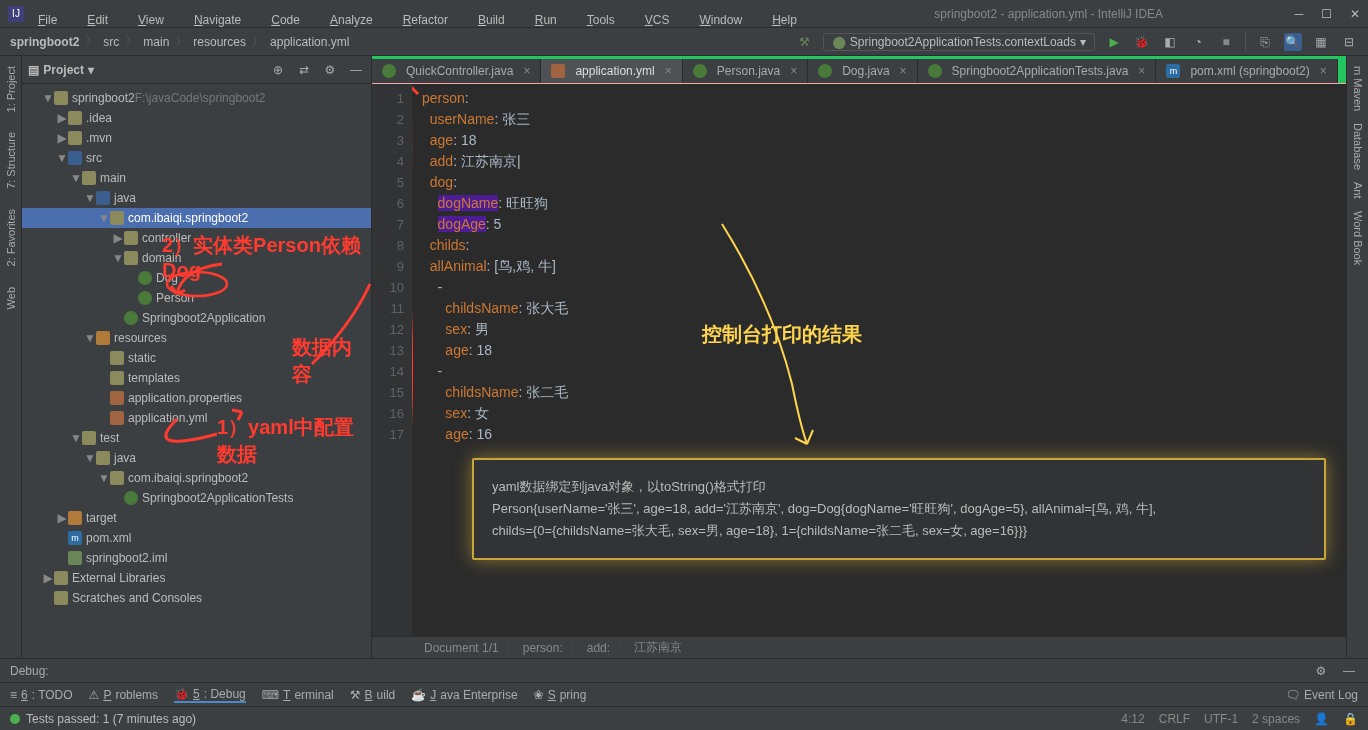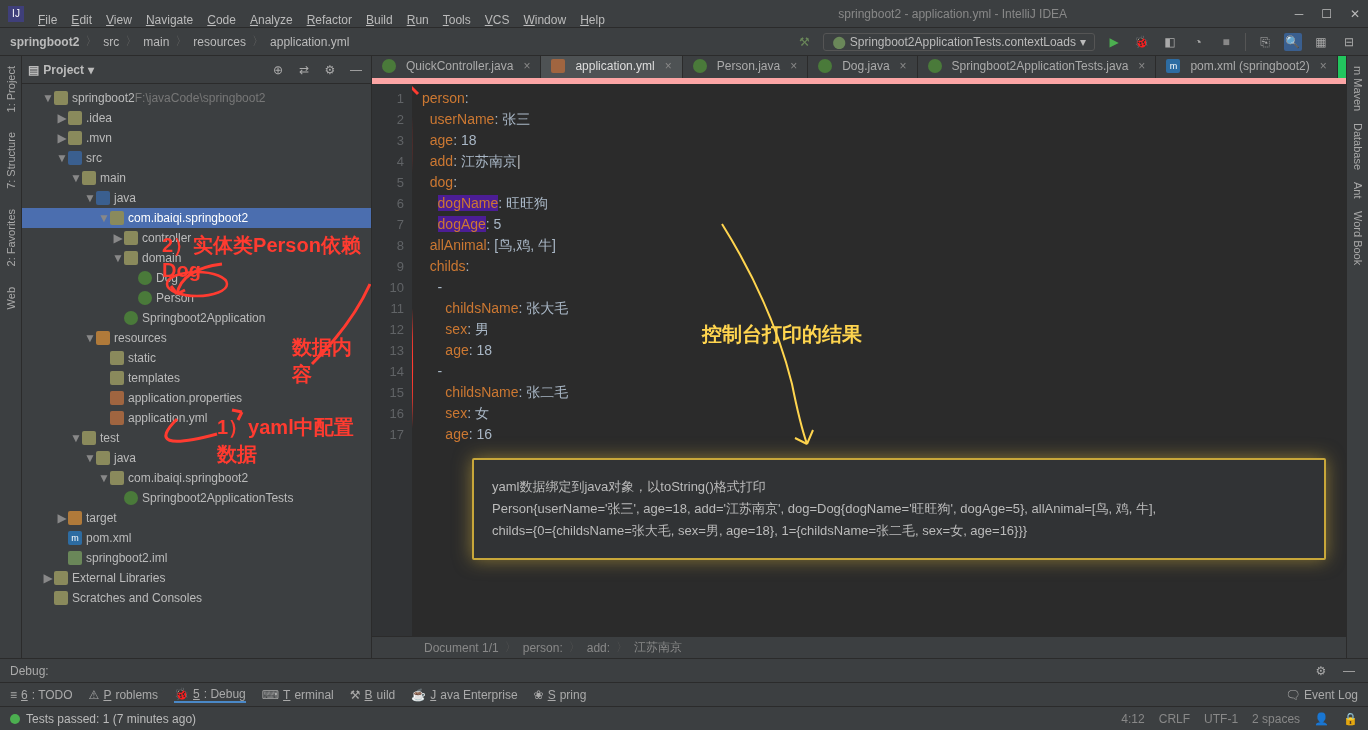--- a/index.html
+++ b/index.html
@@ -1,19 +1,19 @@
 <!DOCTYPE html>
 <html><head>
 <meta charset="utf-8">
 <style>
 * { margin:0; padding:0; box-sizing:border-box; font-family:"Segoe UI",Arial,sans-serif; }
 body { background:#3c3f41; color:#bbb; font-size:12px; overflow:hidden; width:1368px; height:730px; position:relative; }
 .titlebar { height:28px; background:#3c3f41; display:flex; align-items:center; padding:0 8px; border-bottom:1px solid #2b2b2b; }
 .titlebar .logo { width:16px;height:16px;background:#3f3f7a;margin-right:8px;display:flex;align-items:center;justify-content:center;font-size:10px;color:#fff;}
-.titlebar .menus { display:flex; gap:2px;margin-top:12px; }
+.titlebar .menus { display:flex; gap:18px;margin-top:12px; }
 .titlebar .menus span { padding:2px 6px; cursor:pointer; }
 .titlebar .menus span u { text-decoration:underline; }
 .titlebar .title { flex:1; text-align:center; color:#888; }
 .titlebar .winbtns { display:flex; gap:18px; }
 .titlebar .winbtns span { cursor:pointer; color:#bbb; }
 .navbar { height:28px; background:#3c3f41; display:flex; align-items:center; padding:0 10px; border-bottom:1px solid #2b2b2b; }
 .breadcrumb { display:flex; align-items:center; gap:6px; font-size:12px; }
 .breadcrumb .sep { color:#666; }
 .rightbtns { margin-left:auto; display:flex; align-items:center; gap:10px; }
 .iconbtn { width:18px; height:18px; display:flex; align-items:center; justify-content:center; cursor:pointer; color:#aaa; }
@@ -33,21 +33,21 @@
 .tw { display:inline-block; width:12px; text-align:center; color:#888; }
 .ic { display:inline-block; width:14px; height:14px; margin-right:4px; }
 .ic-folder { background:#8a8a5c; border-radius:2px; }
 .ic-folder-blue { background:#3a5f8f; border-radius:2px; }
 .ic-folder-orange { background:#b07a3a; border-radius:2px; }
 .ic-file { background:#6a8759; border-radius:2px; }
 .ic-class { background:#4a7a3a; border-radius:50%; }
 .ic-yml { background:#a06540; border-radius:2px; }
 .ic-m { background:#2d6ca2; border-radius:2px; color:#fff; font-size:9px; display:inline-flex; align-items:center; justify-content:center; }
 .editor { flex:1; display:flex; flex-direction:column; background:#2b2b2b; position:relative; }
-.tabs { height:28px; display:flex; align-items:flex-end; background:#22c55e; border-bottom:6px solid #fca5a5; overflow:hidden; }
+.tabs { height:28px; display:flex; align-items:flex-end; background:#22c55e; border-bottom:1px solid #fca5a5; overflow:hidden; }
 .tab { height:24px; padding:0 10px; display:flex; align-items:center; gap:6px; background:#3c3f41; border-right:1px solid #2b2b2b; cursor:pointer; font-size:12px; color:#aaa; }
 .tab.active { background:#4e5254; color:#ddd; }
 .tab .close { color:#888; margin-left:4px; }
 .code-area { flex:1; display:flex; overflow:hidden; position:relative; }
 .gutter { width:40px; background:#313335; color:#606366; text-align:right; padding:4px 8px 0 0; font-family:Consolas,monospace; font-size:13px; line-height:21px; }
 .code { flex:1; padding:4px 0 0 10px; font-family:Consolas,monospace; font-size:14px; line-height:21px; position:relative; }
 .k-key { color:#cc7832; }
 .k-val { color:#a9b7c6; }
 .k-hl { background:#4c1d95; }
 .statusbar2 { height:22px; background:#3c3f41; border-top:1px solid #2b2b2b; display:flex; align-items:center; padding:0 12px; font-size:12px; color:#888; }
@@ -365,22 +365,22 @@
         </svg>
         <div class="anno yel" style="left:290px;top:240px">控制台打印的结果</div>
 
         <div><span class="k-key">person</span><span class="k-val">:</span></div>
           <div><span>&nbsp;&nbsp;</span><span class="k-key">userName</span><span class="k-val">: 张三</span></div>
           <div><span>&nbsp;&nbsp;</span><span class="k-key">age</span><span class="k-val">: 18</span></div>
           <div><span>&nbsp;&nbsp;</span><span class="k-key">add</span><span class="k-val">: 江苏南京</span><span style="color: rgb(187, 187, 187);">|</span></div>
           <div><span>&nbsp;&nbsp;</span><span class="k-key">dog</span><span class="k-val">:</span></div>
           <div><span>&nbsp;&nbsp;&nbsp;&nbsp;</span><span class="k-key k-hl">dogName</span><span class="k-val">: 旺旺狗</span></div>
           <div><span>&nbsp;&nbsp;&nbsp;&nbsp;</span><span class="k-key k-hl">dogAge</span><span class="k-val">: 5</span></div>
+          <div><span>&nbsp;&nbsp;</span><span class="k-key">childs</span><span class="k-val">:</span></div>
           <div><span>&nbsp;&nbsp;</span><span class="k-key">allAnimal</span><span class="k-val">: [鸟,鸡, 牛]</span></div>
-          <div><span>&nbsp;&nbsp;</span><span class="k-key">childs</span><span class="k-val">:</span></div>
           <div><span>&nbsp;&nbsp;&nbsp;&nbsp;</span><span class="k-val">-</span></div>
           <div><span>&nbsp;&nbsp;&nbsp;&nbsp;&nbsp;&nbsp;</span><span class="k-key">childsName</span><span class="k-val">: 张大毛</span></div>
           <div><span>&nbsp;&nbsp;&nbsp;&nbsp;&nbsp;&nbsp;</span><span class="k-key">sex</span><span class="k-val">: 男</span></div>
           <div><span>&nbsp;&nbsp;&nbsp;&nbsp;&nbsp;&nbsp;</span><span class="k-key">age</span><span class="k-val">: 18</span></div>
           <div><span>&nbsp;&nbsp;&nbsp;&nbsp;</span><span class="k-val">-</span></div>
           <div><span>&nbsp;&nbsp;&nbsp;&nbsp;&nbsp;&nbsp;</span><span class="k-key">childsName</span><span class="k-val">: 张二毛</span></div>
           <div><span>&nbsp;&nbsp;&nbsp;&nbsp;&nbsp;&nbsp;</span><span class="k-key">sex</span><span class="k-val">: 女</span></div>
           <div><span>&nbsp;&nbsp;&nbsp;&nbsp;&nbsp;&nbsp;</span><span class="k-key">age</span><span class="k-val">: 16</span></div>
           <div class="console-box">
           <div>yaml数据绑定到java对象，以toString()格式打印</div>

